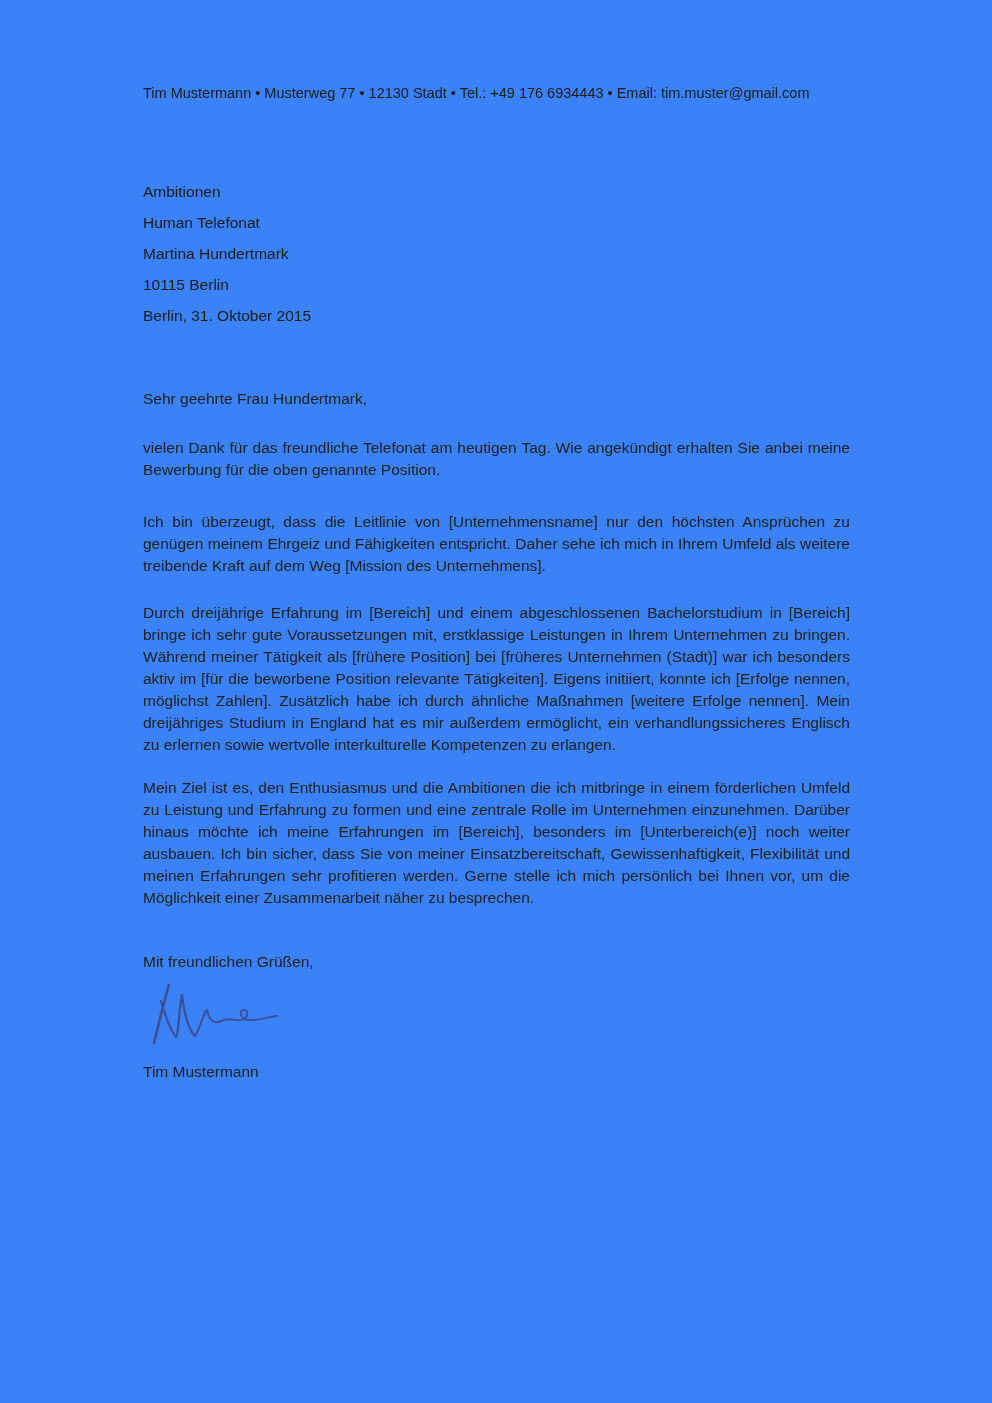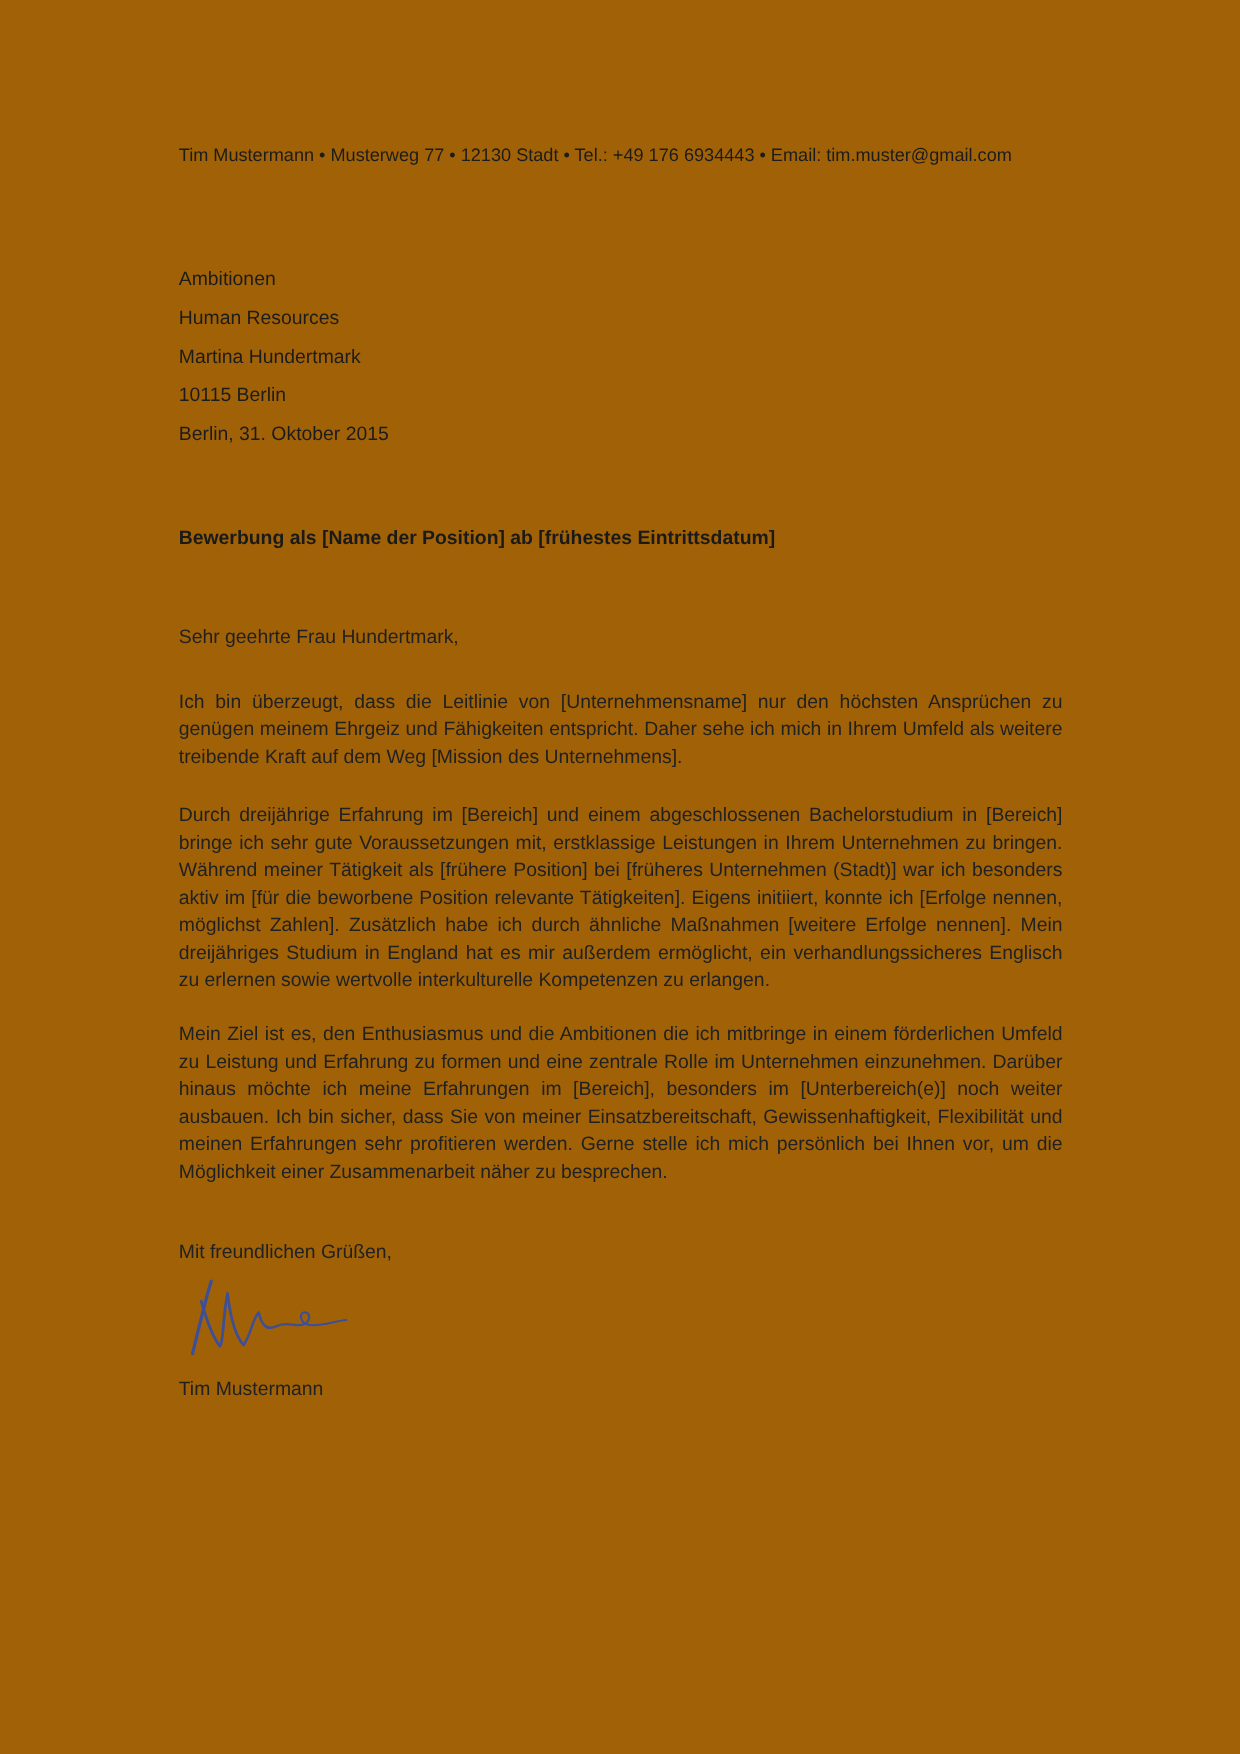--- a/index.html
+++ b/index.html
@@ -13,22 +13,22 @@
     height: 1403px;
     font-family: "Liberation Sans", "DejaVu Sans", sans-serif;
     color: #212121;
     -webkit-font-smoothing: antialiased;
   }
   .page {
     position: relative;
     box-sizing: border-box;
     width: 992px;
     height: 1403px;
-    padding: 116px 142px 0 143px;
-    background: #a16207;
+    padding: 84px 142px 0 143px;
+    background: #3b82f6;
     overflow: hidden;
   }
   .header-line {
     font-size: 14.5px;
     line-height: 18px;
     color: #1c1c1c;
     white-space: nowrap;
   }
   .recipient {
     margin-top: 74px;
@@ -88,31 +88,31 @@
 </style>
 </head>
 <body>
 
 <div class="page">
 
   <div class="header-line">Tim Mustermann • Musterweg 77 • 12130 Stadt • Tel.: +49 176 6934443 • Email: tim.muster@gmail.com</div>
 
   <div class="recipient">
     <div>Ambitionen</div>
-    <div>Human Resources</div>
+    <div>Human Telefonat</div>
     <div>Martina Hundertmark</div>
     <div>10115 Berlin</div>
   </div>
 
   <div class="date-line">Berlin, 31. Oktober 2015</div>
 
-  <div class="subject">Bewerbung als [Name der Position] ab [frühestes Eintrittsdatum]</div>
 
   <div class="salutation">Sehr geehrte Frau Hundertmark,</div>
 
+  <p class="body-para">vielen Dank für das freundliche Telefonat am heutigen Tag. Wie angekündigt erhalten Sie anbei meine Bewerbung für die oben genannte Position.</p>
 
   <p class="body-para gap-large">Ich bin überzeugt, dass die Leitlinie von [Unternehmensname] nur den höchsten Ansprüchen zu genügen meinem Ehrgeiz und Fähigkeiten entspricht. Daher sehe ich mich in Ihrem Umfeld als weitere treibende Kraft auf dem Weg [Mission des Unternehmens].</p>
 
   <p class="body-para gap-mid">Durch dreijährige Erfahrung im [Bereich] und einem abgeschlossenen Bachelorstudium in [Bereich] bringe ich sehr gute Voraussetzungen mit, erstklassige Leistungen in Ihrem Unternehmen zu bringen. Während meiner Tätigkeit als [frühere Position] bei [früheres Unternehmen (Stadt)] war ich besonders aktiv im [für die beworbene Position relevante Tätigkeiten]. Eigens initiiert, konnte ich [Erfolge nennen, möglichst Zahlen]. Zusätzlich habe ich durch ähnliche Maßnahmen [weitere Erfolge nennen]. Mein dreijähriges Studium in England hat es mir außerdem ermöglicht, ein verhandlungssicheres Englisch zu erlernen sowie wertvolle interkulturelle Kompetenzen zu erlangen.</p>
 
   <p class="body-para gap-small">Mein Ziel ist es, den  Enthusiasmus und die Ambitionen die ich mitbringe in einem förderlichen Umfeld zu Leistung und Erfahrung zu formen und eine zentrale Rolle im Unternehmen einzunehmen. Darüber hinaus möchte ich meine Erfahrungen im [Bereich], besonders im [Unterbereich(e)] noch weiter ausbauen. Ich bin sicher, dass Sie von meiner Einsatzbereitschaft, Gewissenhaftigkeit, Flexibilität und meinen Erfahrungen sehr profitieren werden. Gerne stelle ich mich persönlich bei Ihnen vor, um die Möglichkeit einer Zusammenarbeit näher zu besprechen.</p>
 
   <div class="closing">Mit freundlichen Grüßen,</div>
 
   <div class="signature-wrap">

